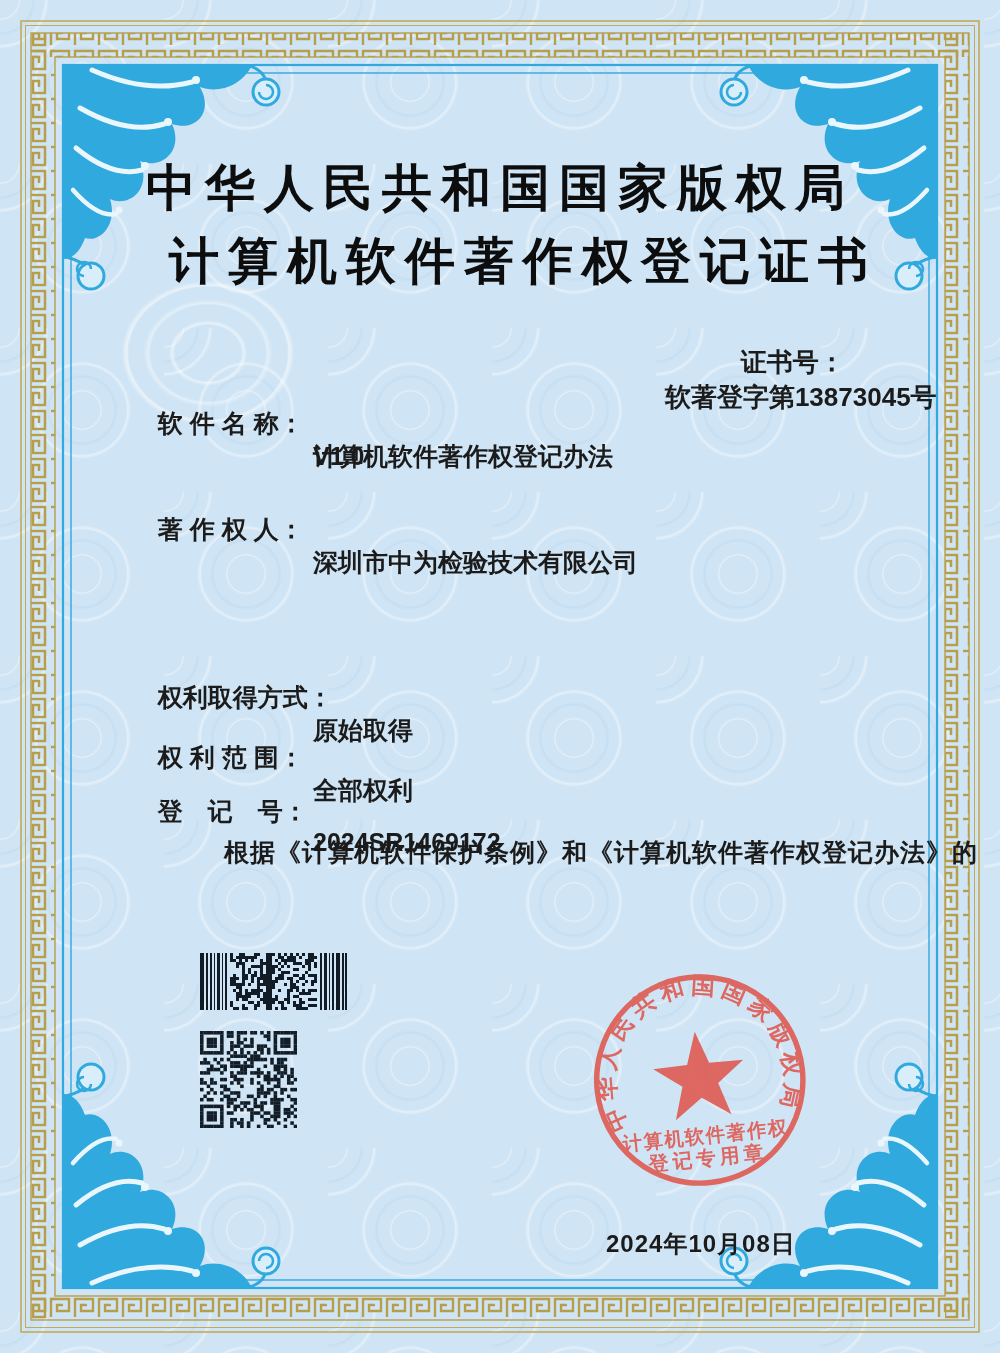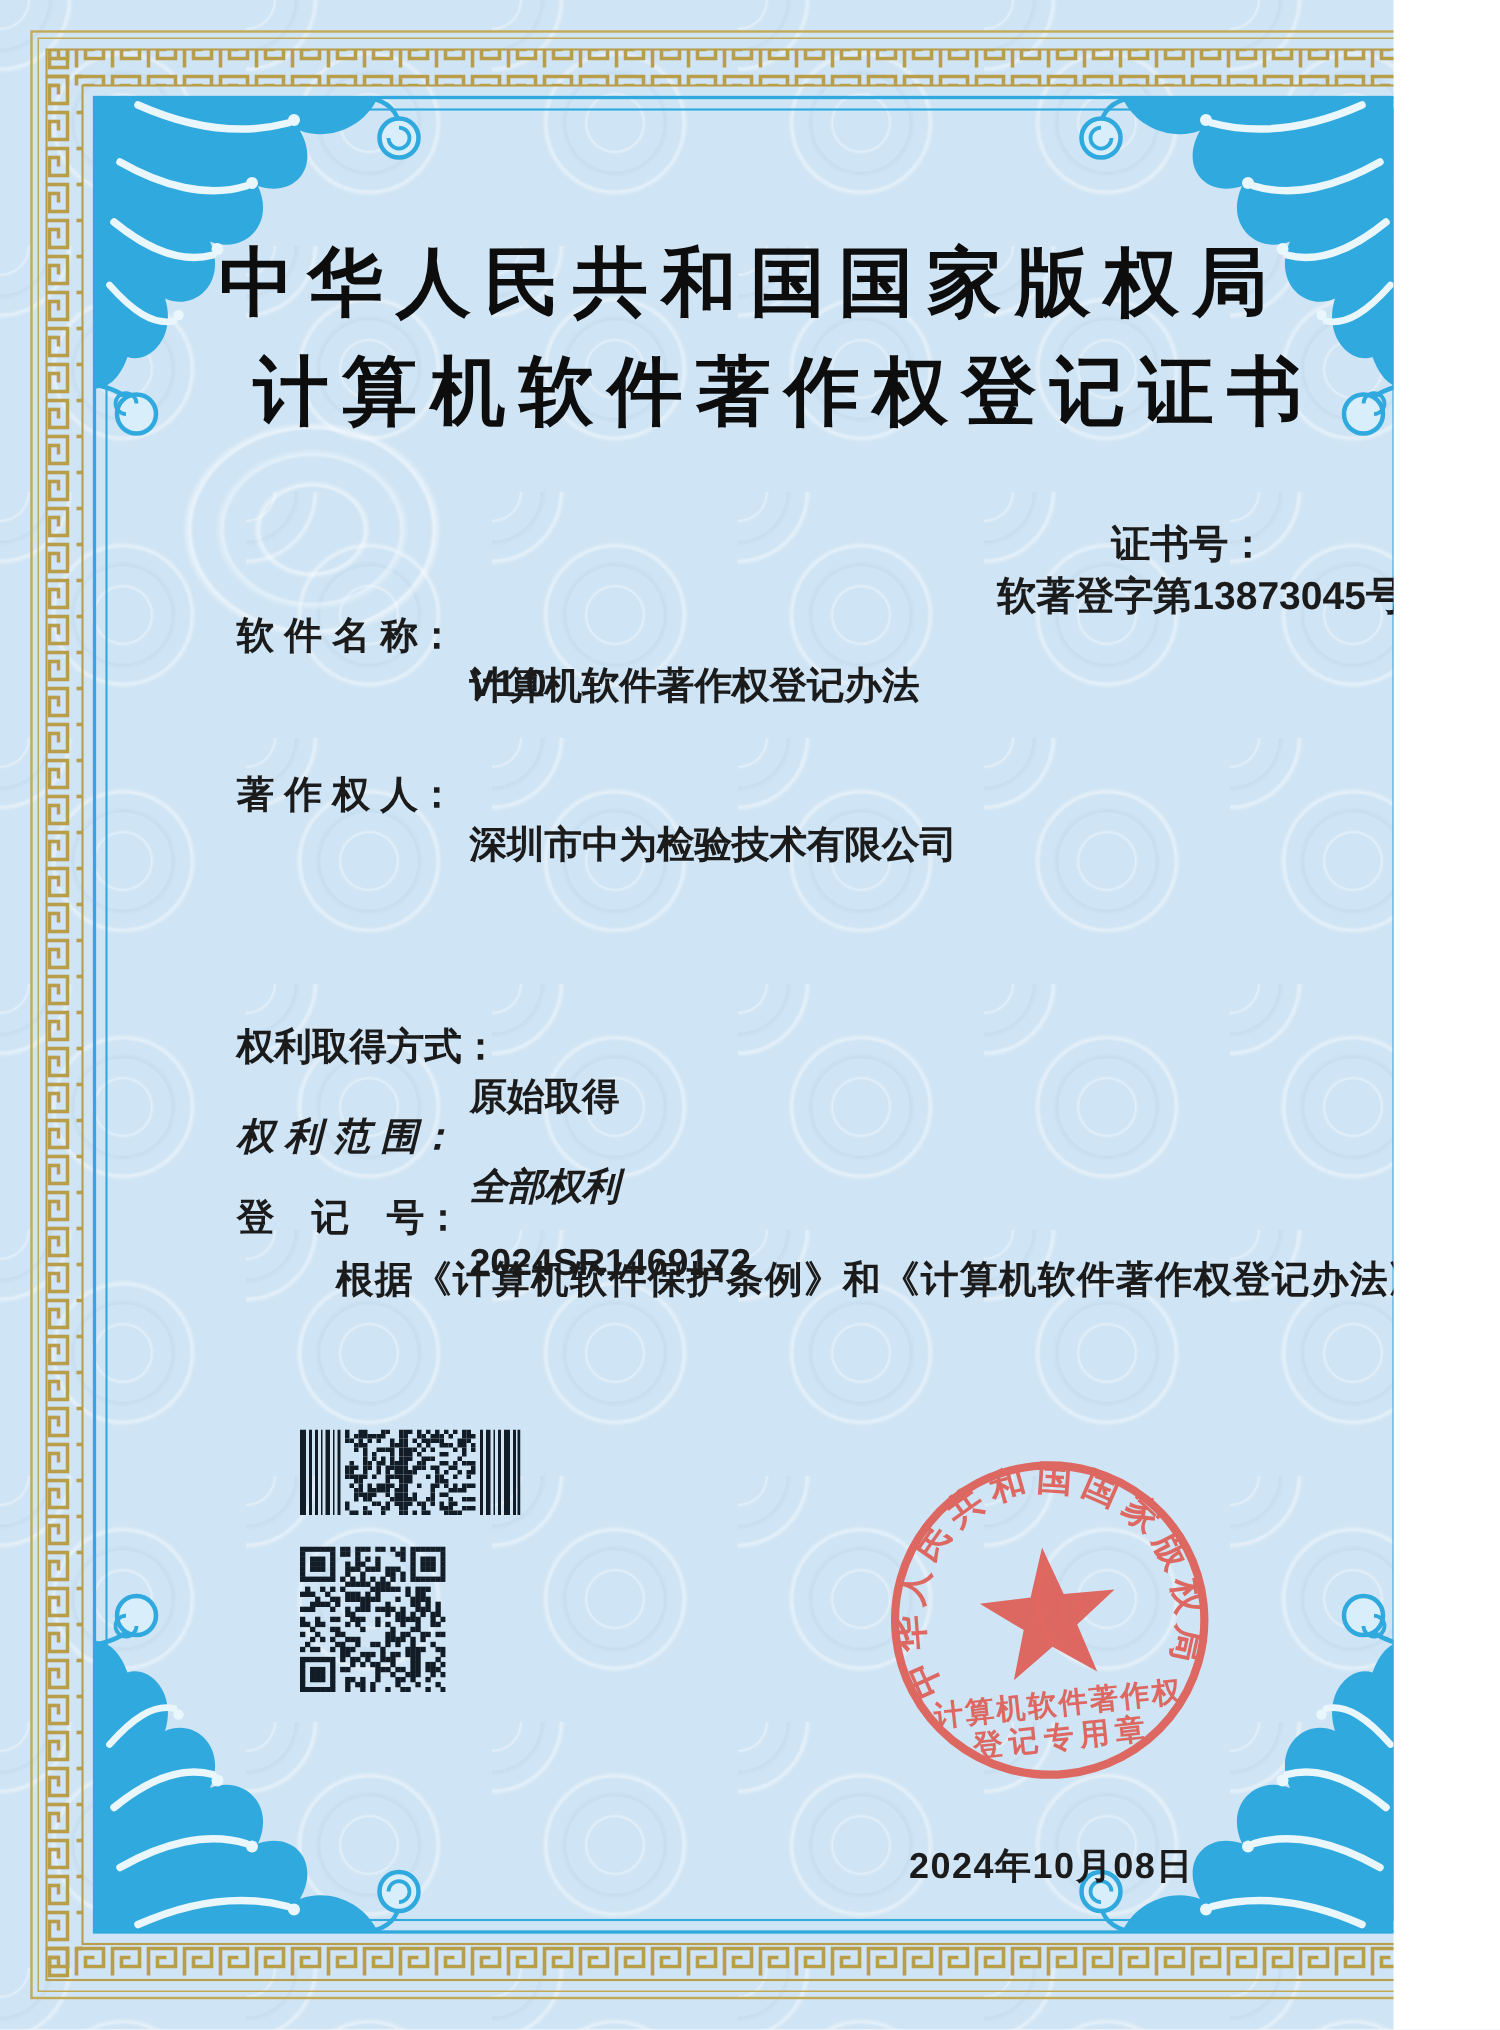--- a/index.html
+++ b/index.html
@@ -1,18 +1,18 @@
 <!DOCTYPE html>
 <html><head>
 <meta charset="utf-8">
 <style>
   html,body{margin:0;padding:0;background:#ffffff;}
   .certificate{
     position:relative;
-    width:929px;height:1353px;
+    width:1000px;height:1353px;
     overflow:hidden;
     color:#1b1b1b;
     font-family:"Liberation Sans","DejaVu Sans",sans-serif;
     background-color:#cfe4f4;
     background-image:
       radial-gradient(circle at 82px 82px, rgba(255,255,255,0) 18px, rgba(255,255,255,.40) 19px, rgba(255,255,255,0) 21px,
         rgba(255,255,255,0) 32px, rgba(182,211,234,.35) 33px, rgba(182,211,234,0) 36px,
         rgba(255,255,255,0) 44px, rgba(255,255,255,.45) 46px, rgba(255,255,255,0) 49px),
       radial-gradient(circle at 0px 0px, rgba(255,255,255,0) 18px, rgba(255,255,255,.40) 19px, rgba(255,255,255,0) 21px,
         rgba(255,255,255,0) 32px, rgba(182,211,234,.35) 33px, rgba(182,211,234,0) 36px,
@@ -37,21 +37,21 @@
   .title2{top:228px;padding-left:23px;}
   .certno{position:absolute;left:620px;top:314px;font-size:26px;font-weight:700;white-space:pre;text-align:center;}
   .certno .val{margin-left:16px;}
   .field{position:absolute;left:130px;font-size:25px;font-weight:700;white-space:pre;width:800px;}
   .field .fvalue{position:absolute;left:183px;white-space:pre;}
   .f-name{top:378px;}
   .f-version{top:413px;}
   .f-version .fvalue{position:absolute;left:183px;}
   .f-owner{top:484px;}
   .f-acquire{top:652px;}
-  .f-scope{top:712px;font-style:italic;}
+  .f-scope{top:712px;}
   .f-regno{top:766px;}
   .stmt{position:absolute;font-size:25px;font-weight:600;letter-spacing:1px;white-space:pre;}
   .stmt1{left:180px;top:836px;margin-left:44px;}
   .stmt2{left:130px;top:890px;}
   .barcode{position:absolute;left:200px;top:953px;width:147px;height:57px;}
   .qrcode{position:absolute;left:200px;top:1031px;width:97px;height:97px;}
   .seal{position:absolute;left:583px;top:968px;width:234px;height:228px;transform:rotate(-6deg);opacity:.88;}
   .seal text{font-family:"Liberation Sans","DejaVu Sans",sans-serif;font-weight:700;}
   .issue-date{position:absolute;left:606px;top:1228px;font-size:24px;font-weight:700;letter-spacing:1px;}
 </style>

